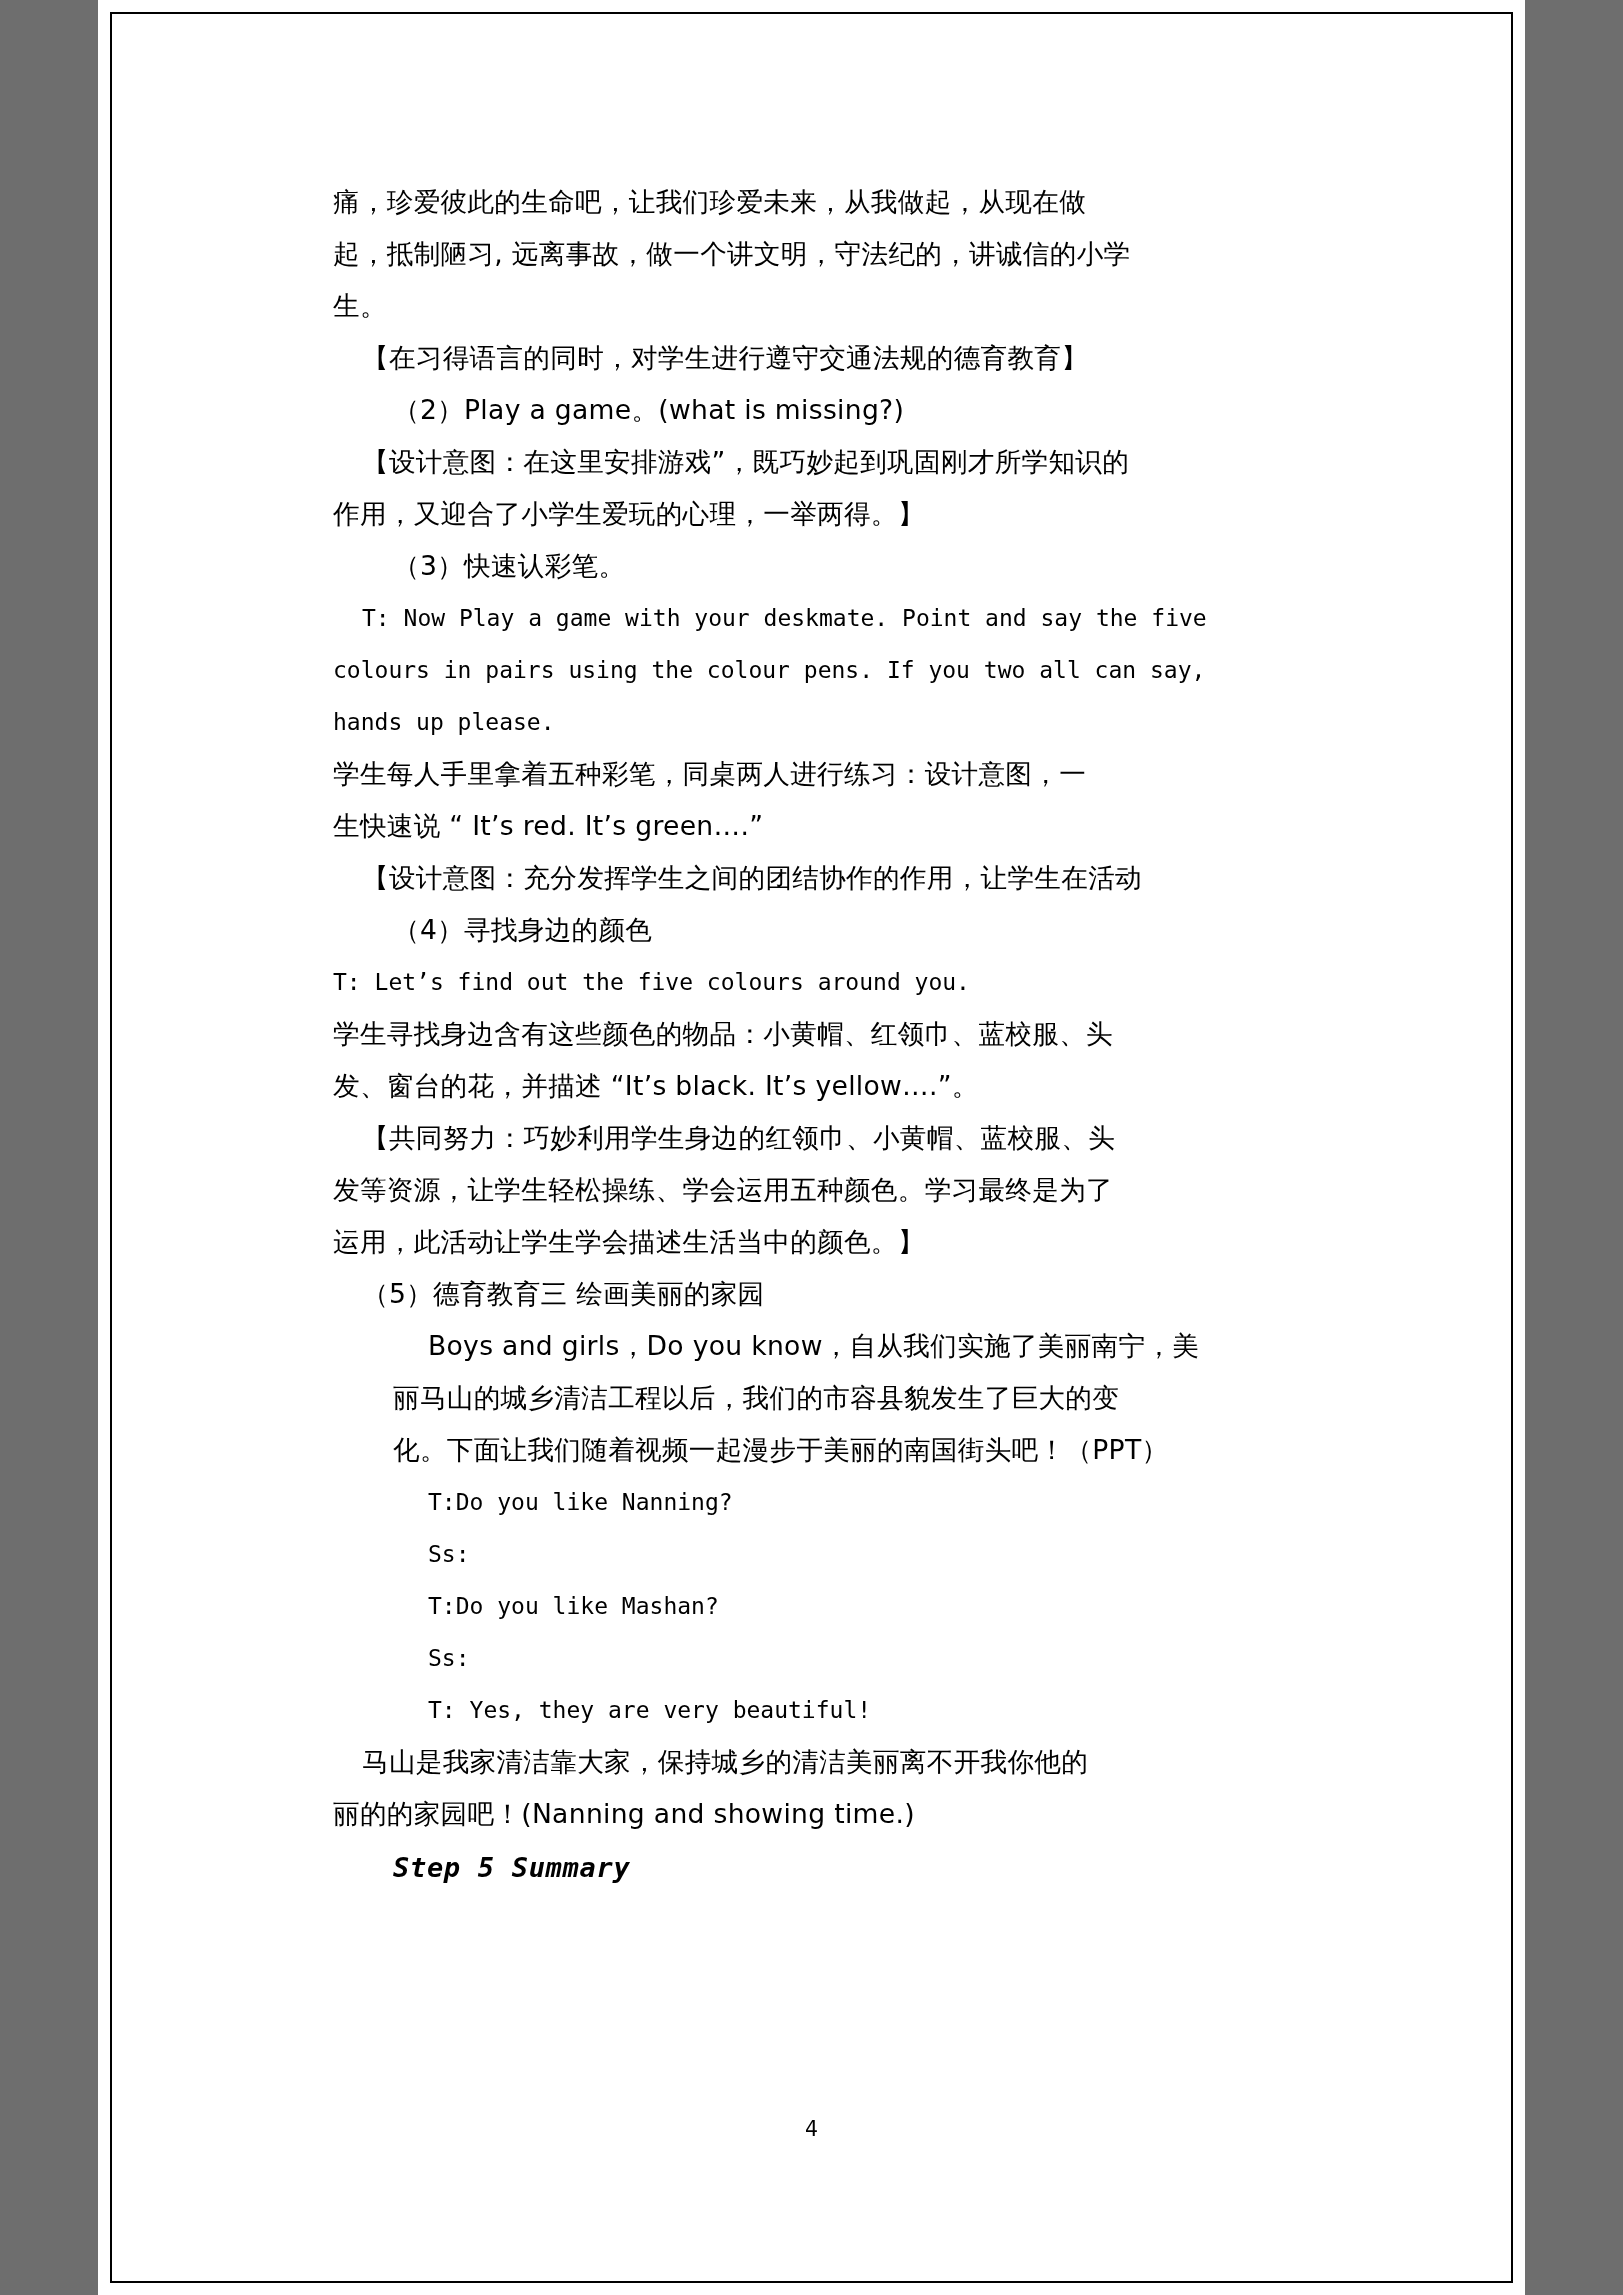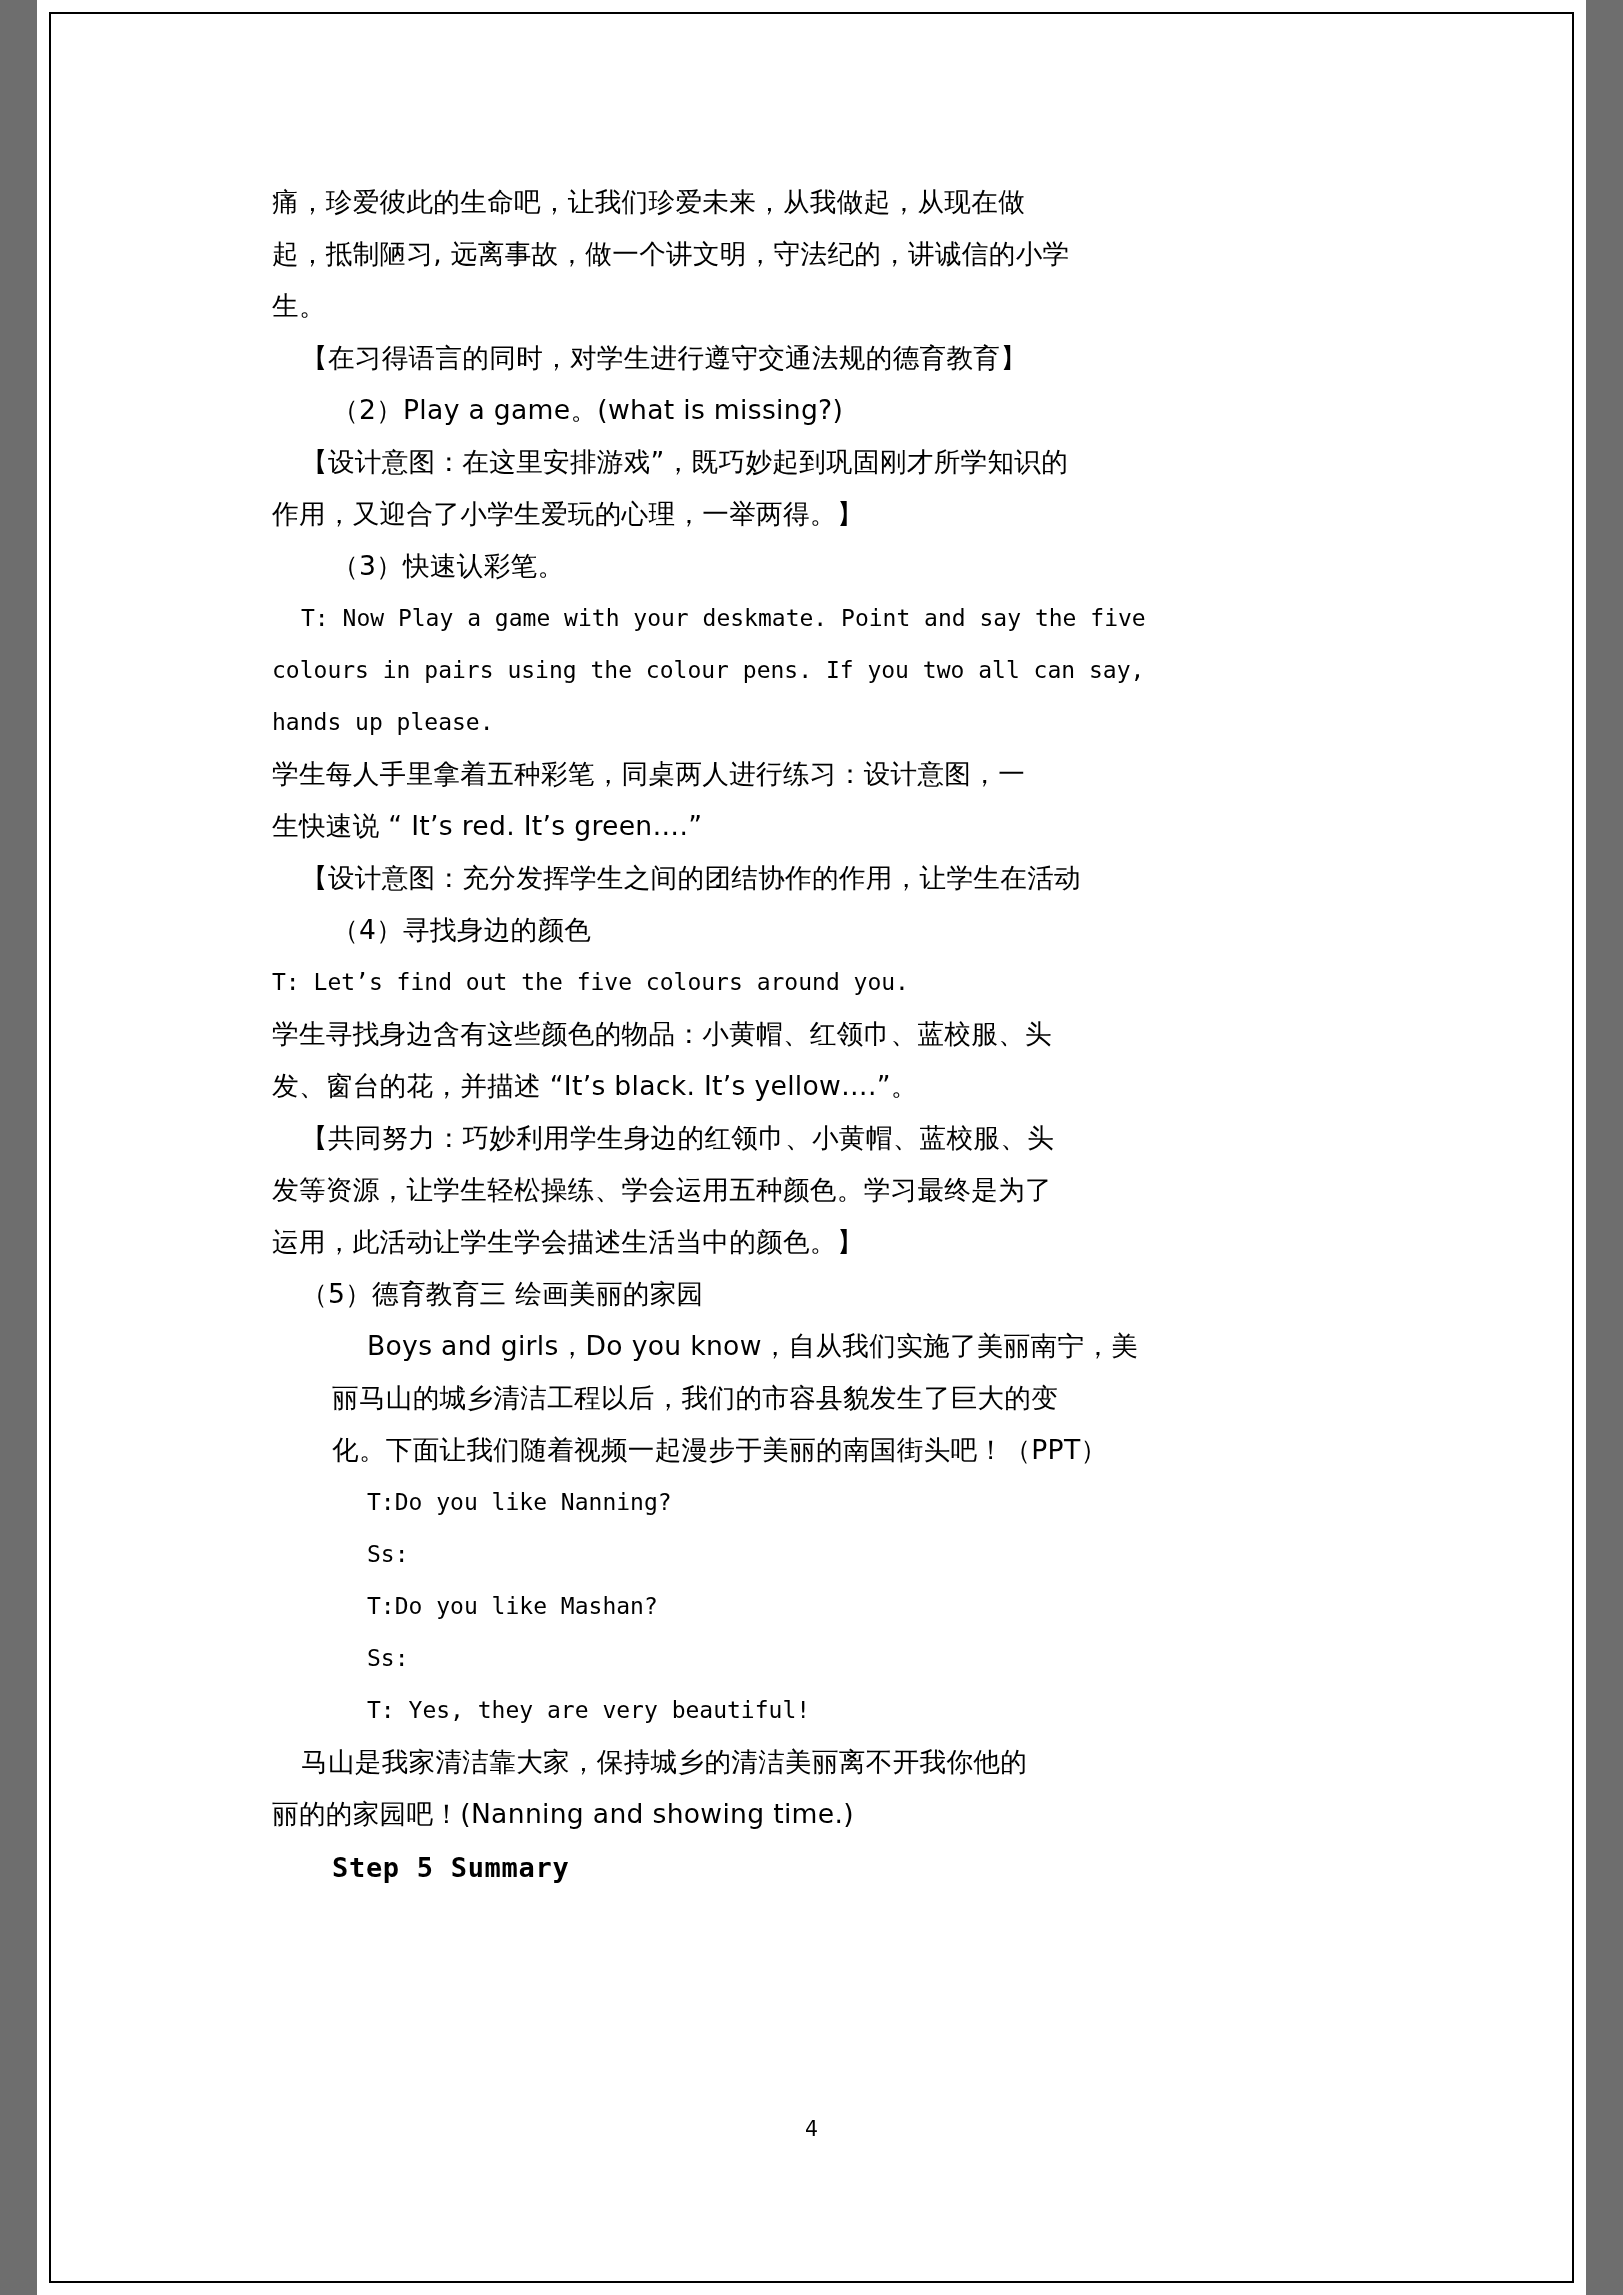--- a/index.html
+++ b/index.html
@@ -2,21 +2,21 @@
 <html style="font-size:11px"><head>
 <meta charset="utf-8">
 <style>
   html, body {
     margin: 0;
     padding: 0;
     background: #6e6e6e;
   }
   #page {
     position: relative;
-    width: 1549px;
+    width: 1427px;
     height: 2295px;
     background: #ffffff;
     margin: 0 auto;
     overflow: hidden;
     box-sizing: border-box;
   }
   .page-border {
     position: absolute;
     left: 12.3px;
     top: 12.3px;
@@ -52,20 +52,21 @@
   .indent1 { padding-left: 29px; }
   .indent2 { padding-left: 60px; }
   .indent3 { padding-left: 95px; }
   .bold-step {
     font-family: "DejaVu Sans Mono", monospace;
     font-size: 27px;
     font-weight: bold;
     padding-left: 60px;
     line-height: 55px;
     letter-spacing: 0.7px;
+    font-style: italic;
   }
   .page-number {
     position: absolute;
     left: 0;
     right: 0;
     top: 2117px;
     text-align: center;
     font-family: "DejaVu Sans", sans-serif;
     font-size: 20.5px;
     color: #000000;

